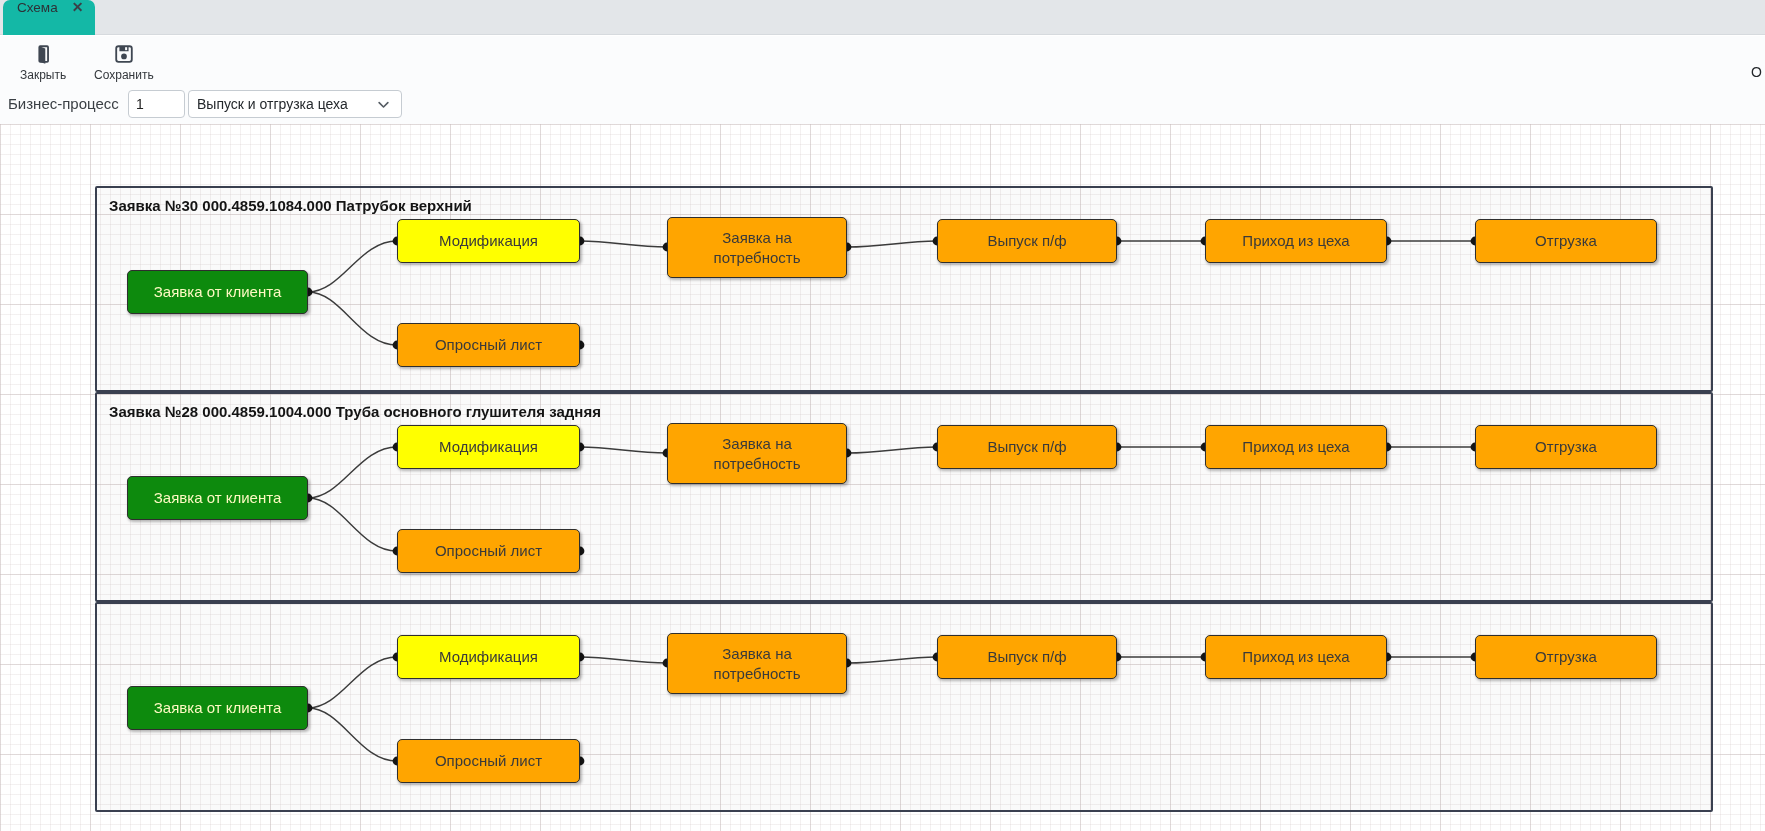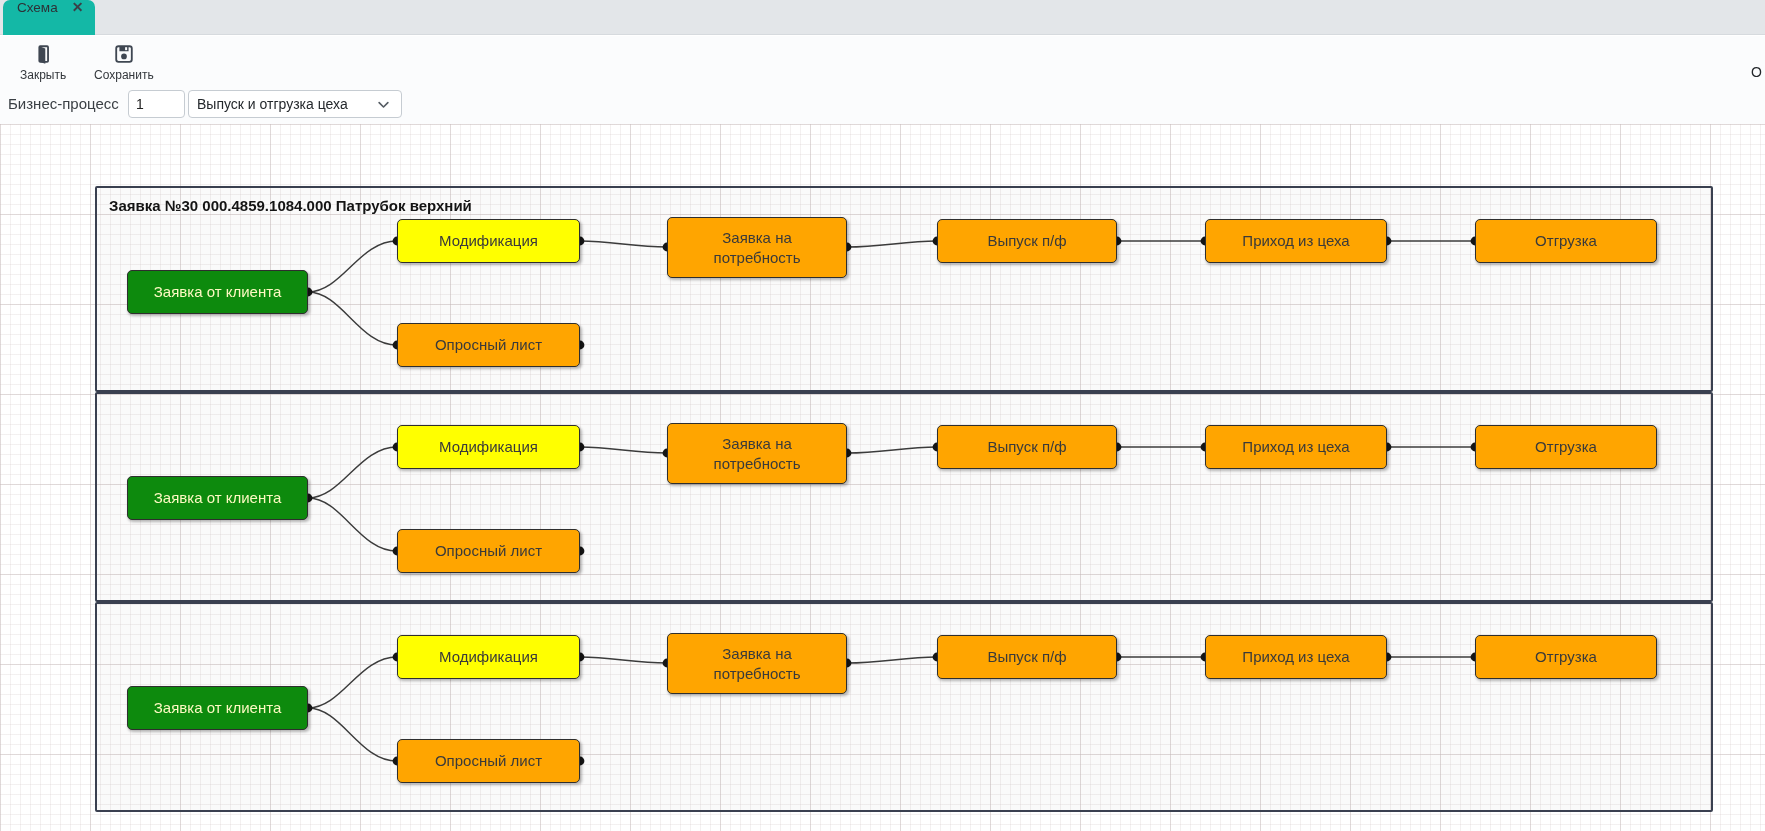--- a/index.html
+++ b/index.html
@@ -128,20 +128,21 @@
       </svg>
       <div class="node text-dark-green" style="left: 30px; top: 82px; width: 181px; height: 44px; background: rgb(13, 138, 13);">Заявка от клиента</div>
       <div class="node" style="left: 300px; top: 31px; width: 183px; height: 44px; background: rgb(255, 255, 0);">Модификация</div>
       <div class="node" style="left: 300px; top: 135px; width: 183px; height: 44px; background: rgb(255, 165, 0);">Опросный лист</div>
       <div class="node" style="left: 570px; top: 29px; width: 180px; height: 61px; background: rgb(255, 165, 0);">Заявка на потребность</div>
       <div class="node" style="left: 840px; top: 31px; width: 180px; height: 44px; background: rgb(255, 165, 0);">Выпуск п/ф</div>
       <div class="node" style="left: 1108px; top: 31px; width: 182px; height: 44px; background: rgb(255, 165, 0);">Приход из цеха</div>
       <div class="node" style="left: 1378px; top: 31px; width: 182px; height: 44px; background: rgb(255, 165, 0);">Отгрузка</div>
     </div>
     <div class="group" style="top: 268px; height: 210px;">
+      <div class="group-title">Заявка №28 000.4859.1004.000 Труба основного глушителя задняя</div>
       <svg class="edges" width="1618" height="210">
         <path d="M211,104 C245,104 262,53 300,53" fill="none" stroke="#3b3b3b" stroke-width="1.4"></path>
         <path d="M211,104 C245,104 262,157 300,157" fill="none" stroke="#3b3b3b" stroke-width="1.4"></path>
         <path d="M483,53 C515,53 537,59 570,59" fill="none" stroke="#3b3b3b" stroke-width="1.4"></path>
         <path d="M750,59 C785,59 807,53 840,53" fill="none" stroke="#3b3b3b" stroke-width="1.4"></path>
         <path d="M1020,53 L1108,53" fill="none" stroke="#3b3b3b" stroke-width="1.4"></path>
         <path d="M1290,53 L1378,53" fill="none" stroke="#3b3b3b" stroke-width="1.4"></path>
         <circle cx="211" cy="104" r="4.4" fill="#161616"></circle>
         <circle cx="300" cy="53" r="4.4" fill="#161616"></circle>
         <circle cx="483" cy="53" r="4.4" fill="#161616"></circle>

